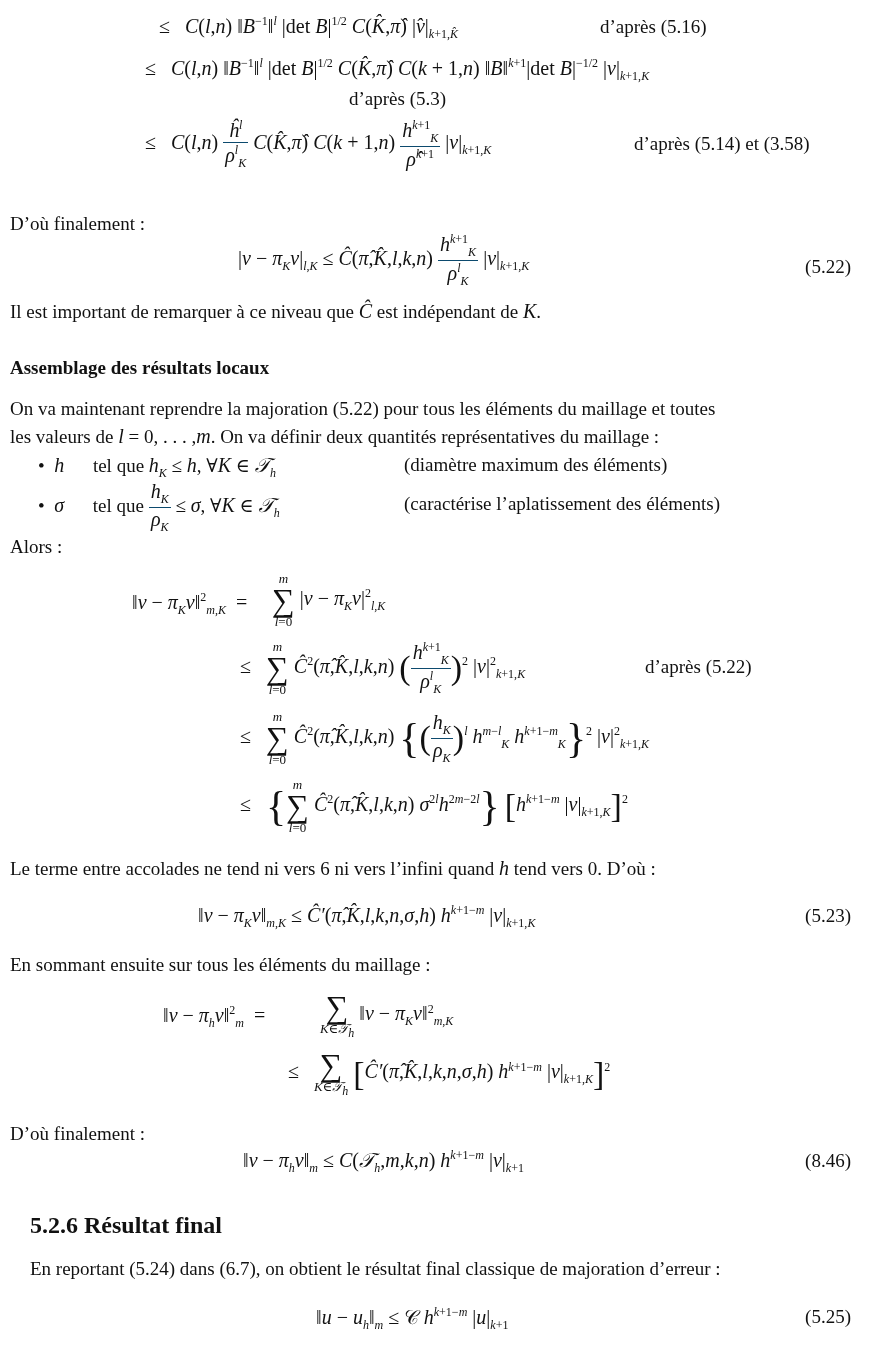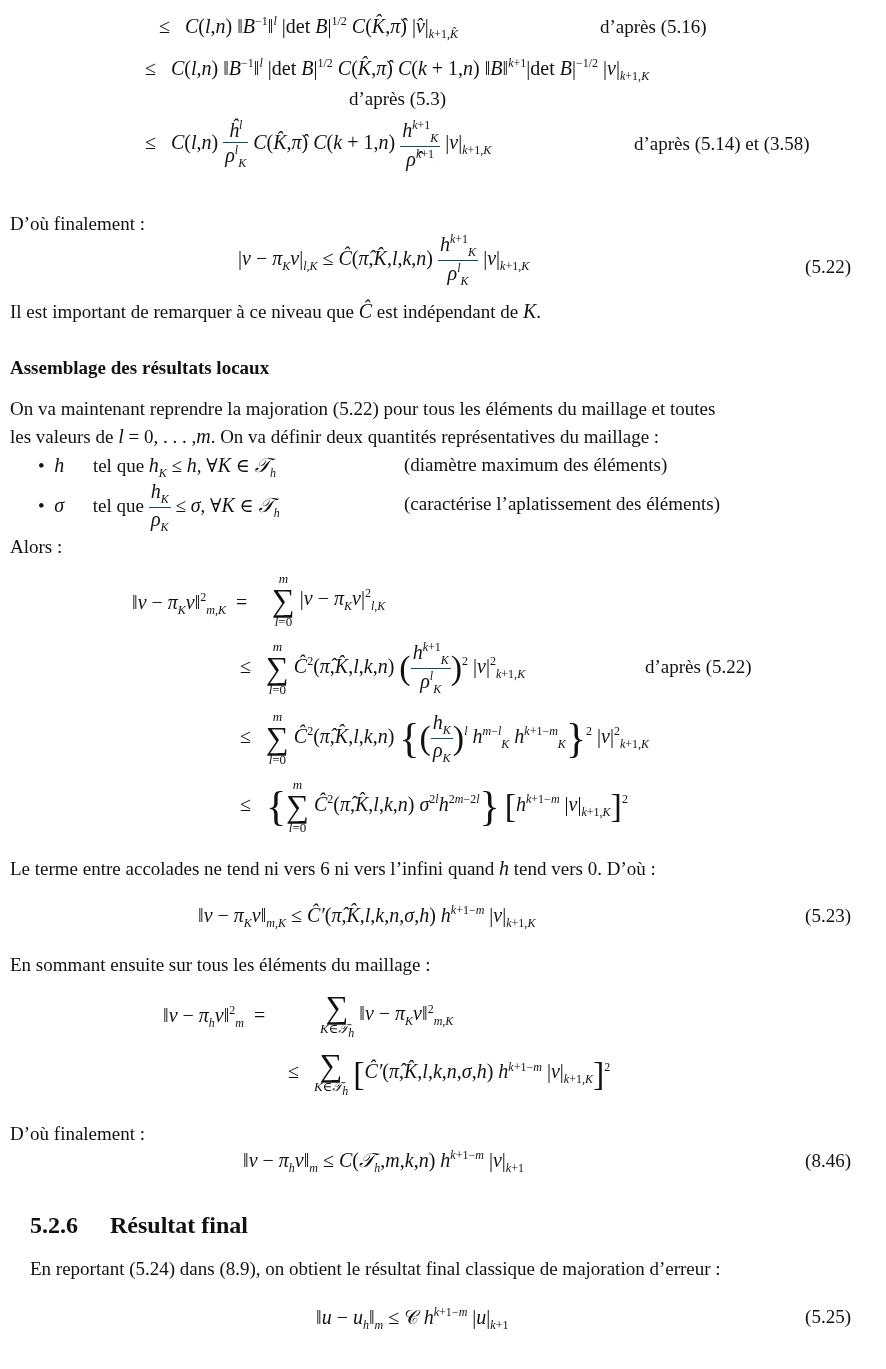--- a/index.html
+++ b/index.html
@@ -137,21 +137,21 @@
 </div>
 
 <div class="abs txt" style="left:10px; top:1123px;">D’où finalement :</div>
 <div class="abs m" style="left:243px; top:1148px;">
   ‖<i>v</i> − <i>π<sub>h</sub></i><i>v</i>‖<sub><i>m</i></sub> ≤ <i>C</i>(<i>𝒯<sub>h</sub></i>,<i>m</i>,<i>k</i>,<i>n</i>) <i>h</i><sup><i>k</i>+1−<i>m</i></sup> |<i>v</i>|<sub><i>k</i>+1</sub>
 </div>
 <div class="abs txt eqno" style="top:1150px;">(8.46)</div>
 
 <div class="abs h3" style="left:30px; top:1212px;">
   <span>5.2.6</span>
-  <span style="margin-left:26px">Résultat final</span>
+  <span style="">Résultat final</span>
 </div>
 
-<div class="abs txt" style="left:30px; top:1258px;">En reportant (5.24) dans (8.9), on obtient le résultat final classique de majoration d’erreur :</div>
+<div class="abs txt" style="left:30px; top:1258px;">En reportant (5.24) dans (6.7), on obtient le résultat final classique de majoration d’erreur :</div>
 
 <div class="abs m" style="left:316px; top:1305px;">
   ‖<i>u</i> − <i>u<sub>h</sub></i>‖<sub><i>m</i></sub> ≤ 𝒞 <i>h</i><sup><i>k</i>+1−<i>m</i></sup> |<i>u</i>|<sub><i>k</i>+1</sub>
 </div>
 <div class="abs txt eqno" style="top:1306px;">(5.25)</div>
 
 </body></html>

